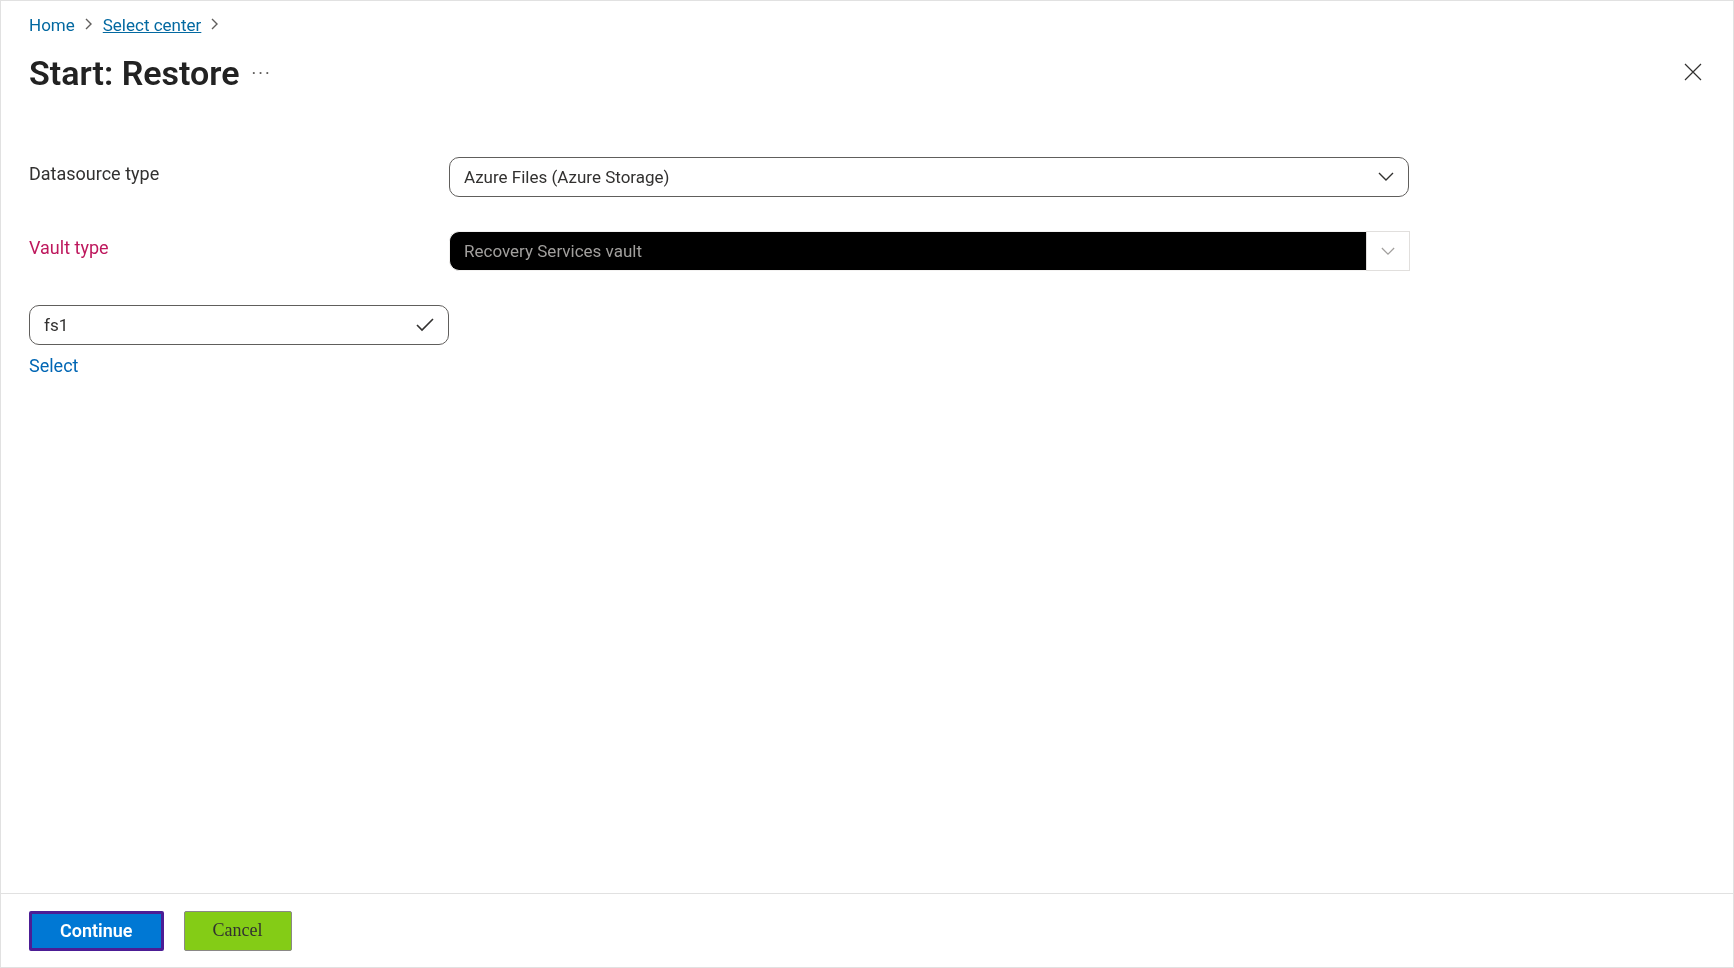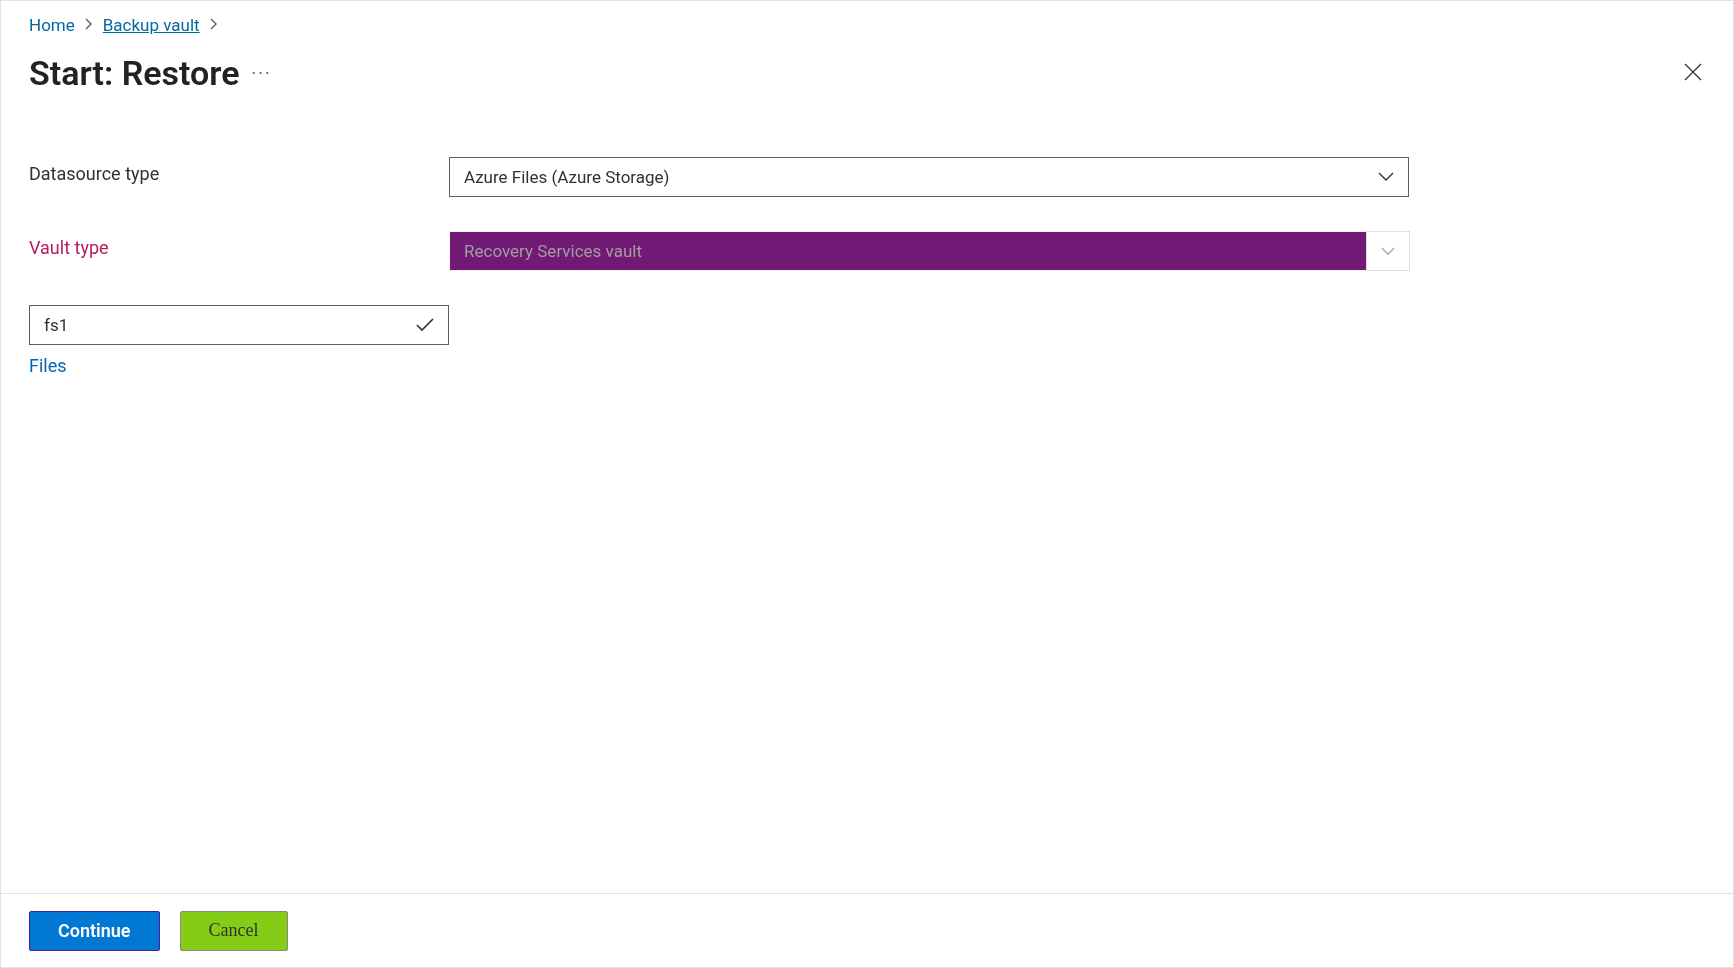--- a/index.html
+++ b/index.html
@@ -97,27 +97,27 @@
     }
     .select-box {
       position: relative;
       display: flex;
       align-items: center;
       justify-content: space-between;
       width: 100%;
       height: 40px;
       padding: 0 14px;
       border: 1px solid #605e5c;
-      border-radius: 0;
+      border-radius: 10px;
       background: #fff;
       font-size: 17px;
       cursor: pointer;
     }
     .select-box.disabled {
-      background: #701a75;
+      background: #000000;
       border: 1px solid #f3f2f1;
       border-right: none;
       cursor: default;
     }
     .select-box.disabled .sel-text {
       color: #a19f9d;
     }
     .disabled-chevron-box {
       width: 44px;
       height: 40px;
@@ -159,21 +159,21 @@
       height: 40px;
       padding: 0 28px;
       font-size: 18px;
       border-radius: 2px;
       cursor: pointer;
       font-family: inherit;
     }
     .btn-primary {
       background: #0078d4;
       color: #fff;
-      border: 1px solid #4c1d95;
+      border: 3px solid #4c1d95;
       font-weight: 600;
     }
     .btn-secondary {
       background: #84cc16;
       color: #323130;
       border: 1px solid #8a8886;
       font-family: Liberation Serif, serif;
     }
   </style>
 </head>
@@ -181,21 +181,21 @@
 
 <div class="content-wrap">
 
   <nav class="breadcrumb">
     <a href="#">Home</a>
     <span class="sep">
       <svg width="8" height="12" viewBox="0 0 8 12" fill="none">
           <path d="M1 1 L6 6 L1 11" stroke="#605e5c" stroke-width="1.4"></path>
         </svg>
     </span>
-    <a href="#" class="current">Backup vault</a>
+    <a href="#" class="current">Select center</a>
     <span class="sep">
       <svg width="8" height="12" viewBox="0 0 8 12" fill="none">
           <path d="M1 1 L6 6 L1 11" stroke="#605e5c" stroke-width="1.4"></path>
         </svg>
     </span>
   </nav>
 
   <div class="header-row">
     <div class="title-group">
       <h1 class="page-title">Start: Restore</h1>
@@ -236,21 +236,21 @@
 
     <div class="field-cell">
       <div class="select-box">
         <span class="sel-text">fs1</span>
         <span class="check">
           <svg width="18" height="14" viewBox="0 0 18 14" fill="none">
               <path d="M1 7 L6 12 L17 1" stroke="#323130" stroke-width="1.6"></path>
             </svg>
         </span>
       </div>
-      <a class="helper-link">Files</a>
+      <a class="helper-link">Select</a>
     </div>
 
   </div>
 </div>
 
 <div class="footer-bar">
   <button class="btn btn-primary">Continue</button>
   <button class="btn btn-secondary">Cancel</button>
 </div>
 

